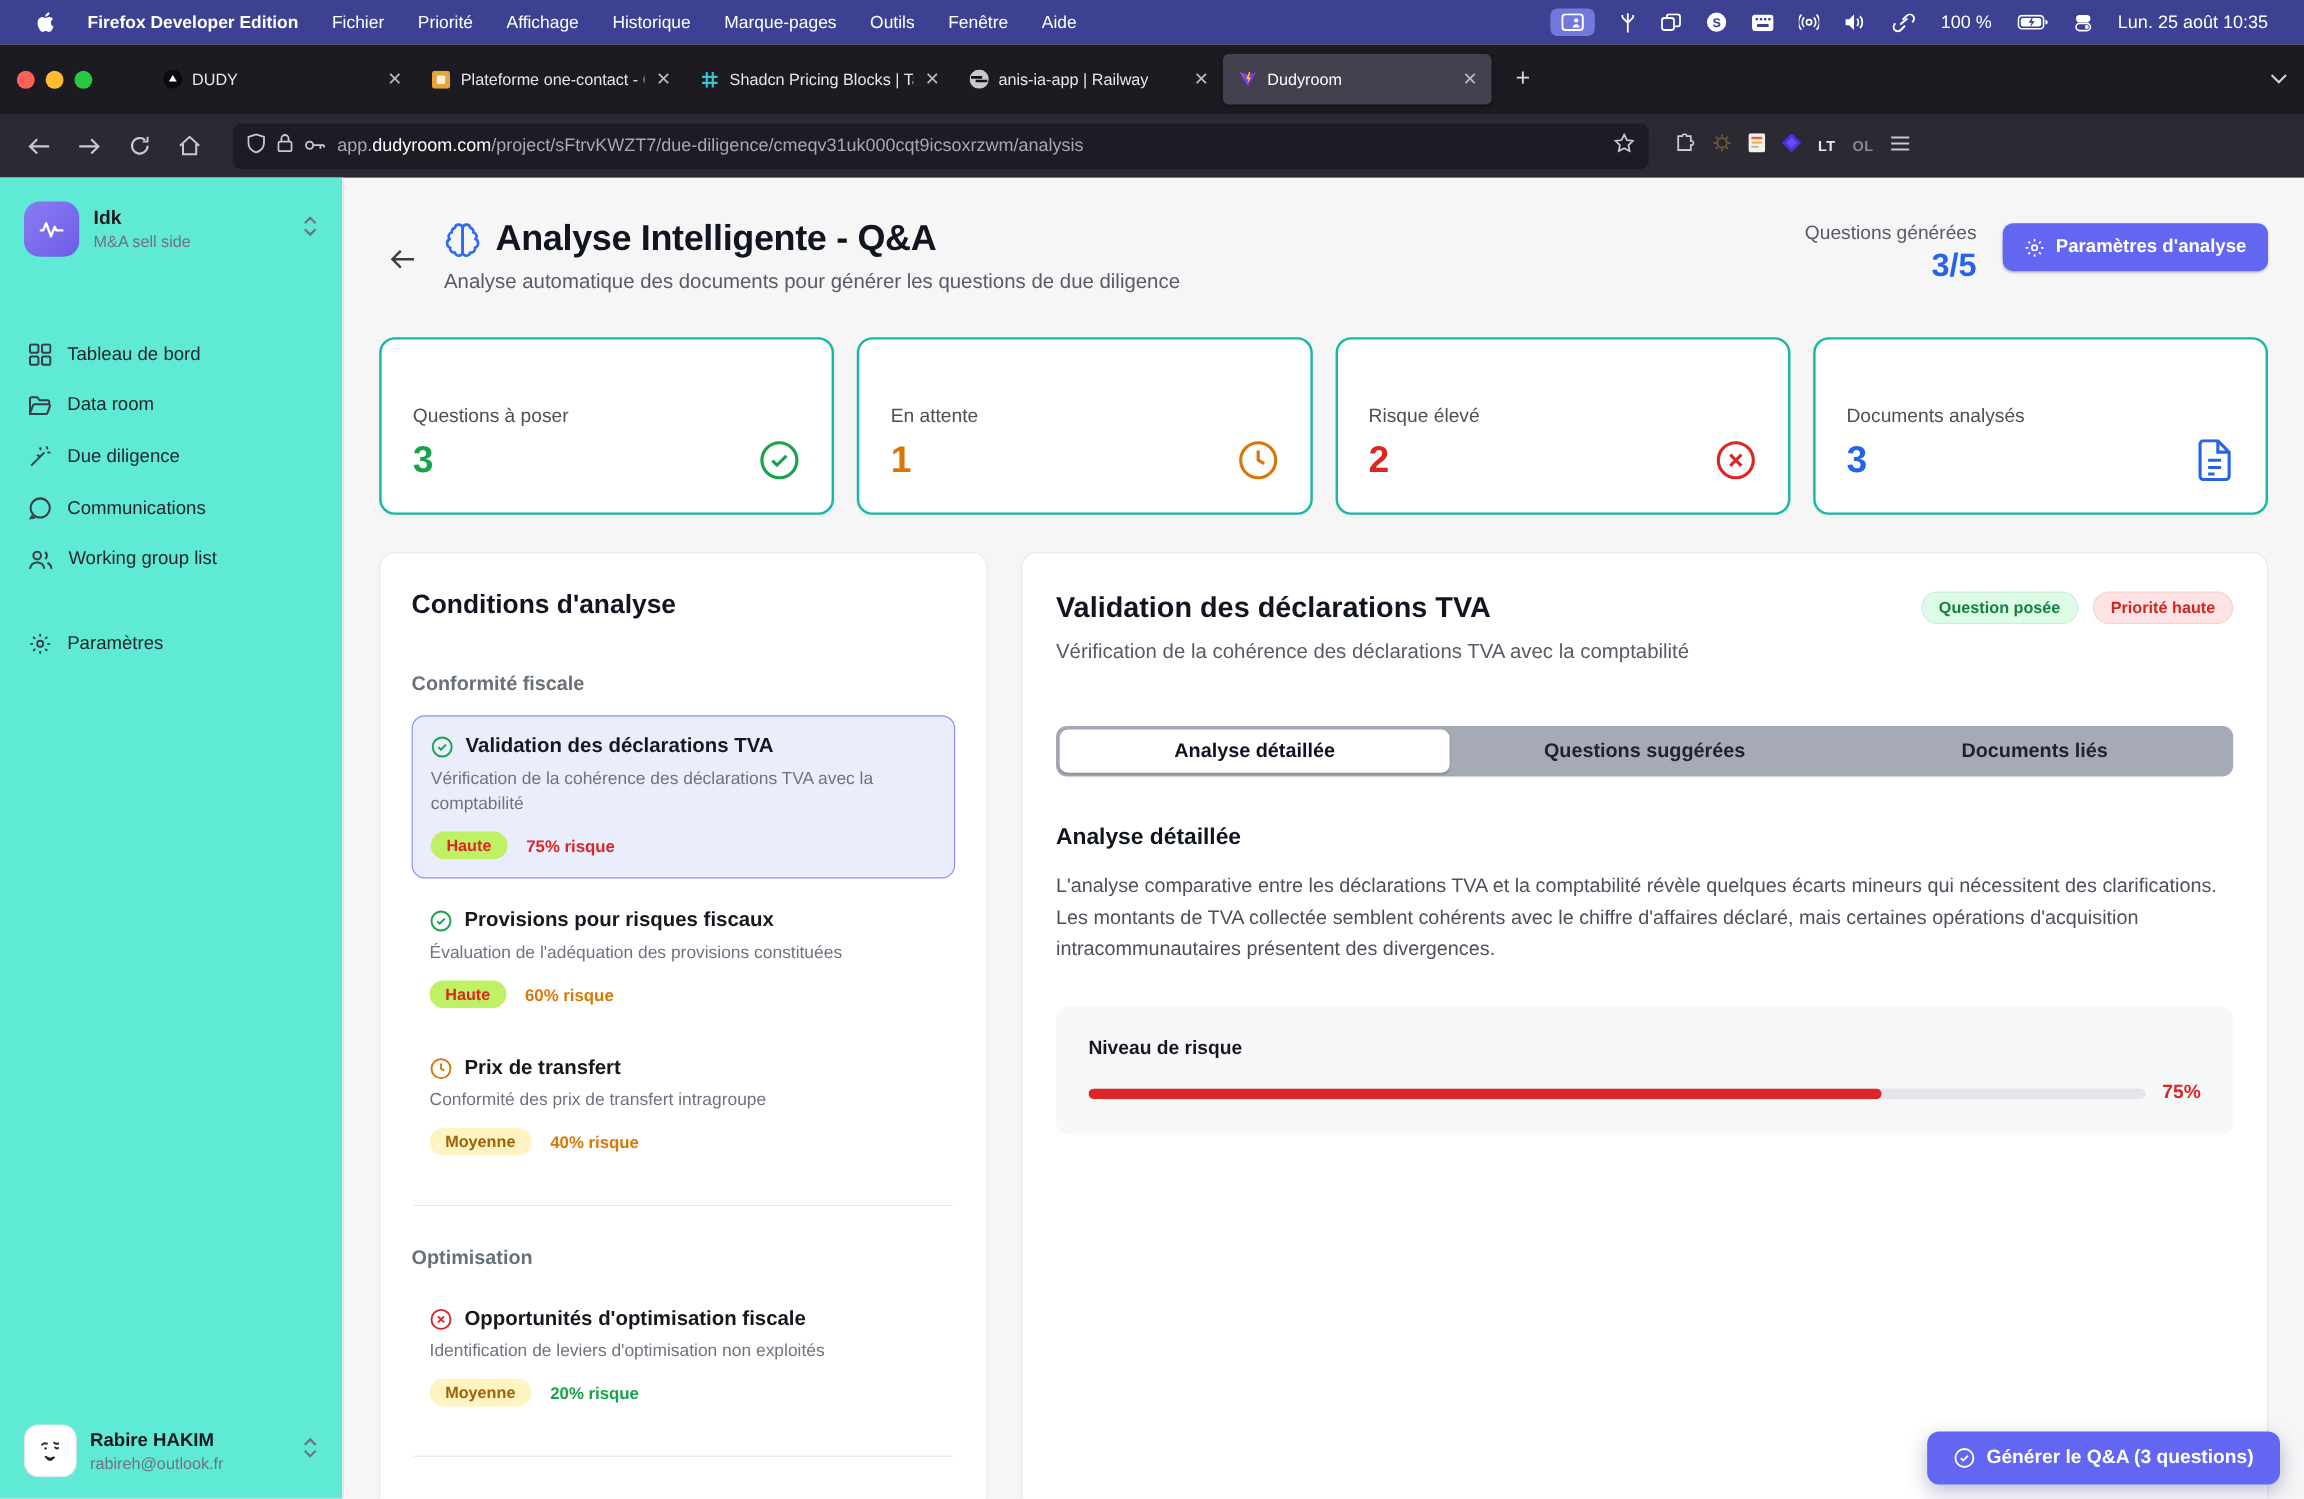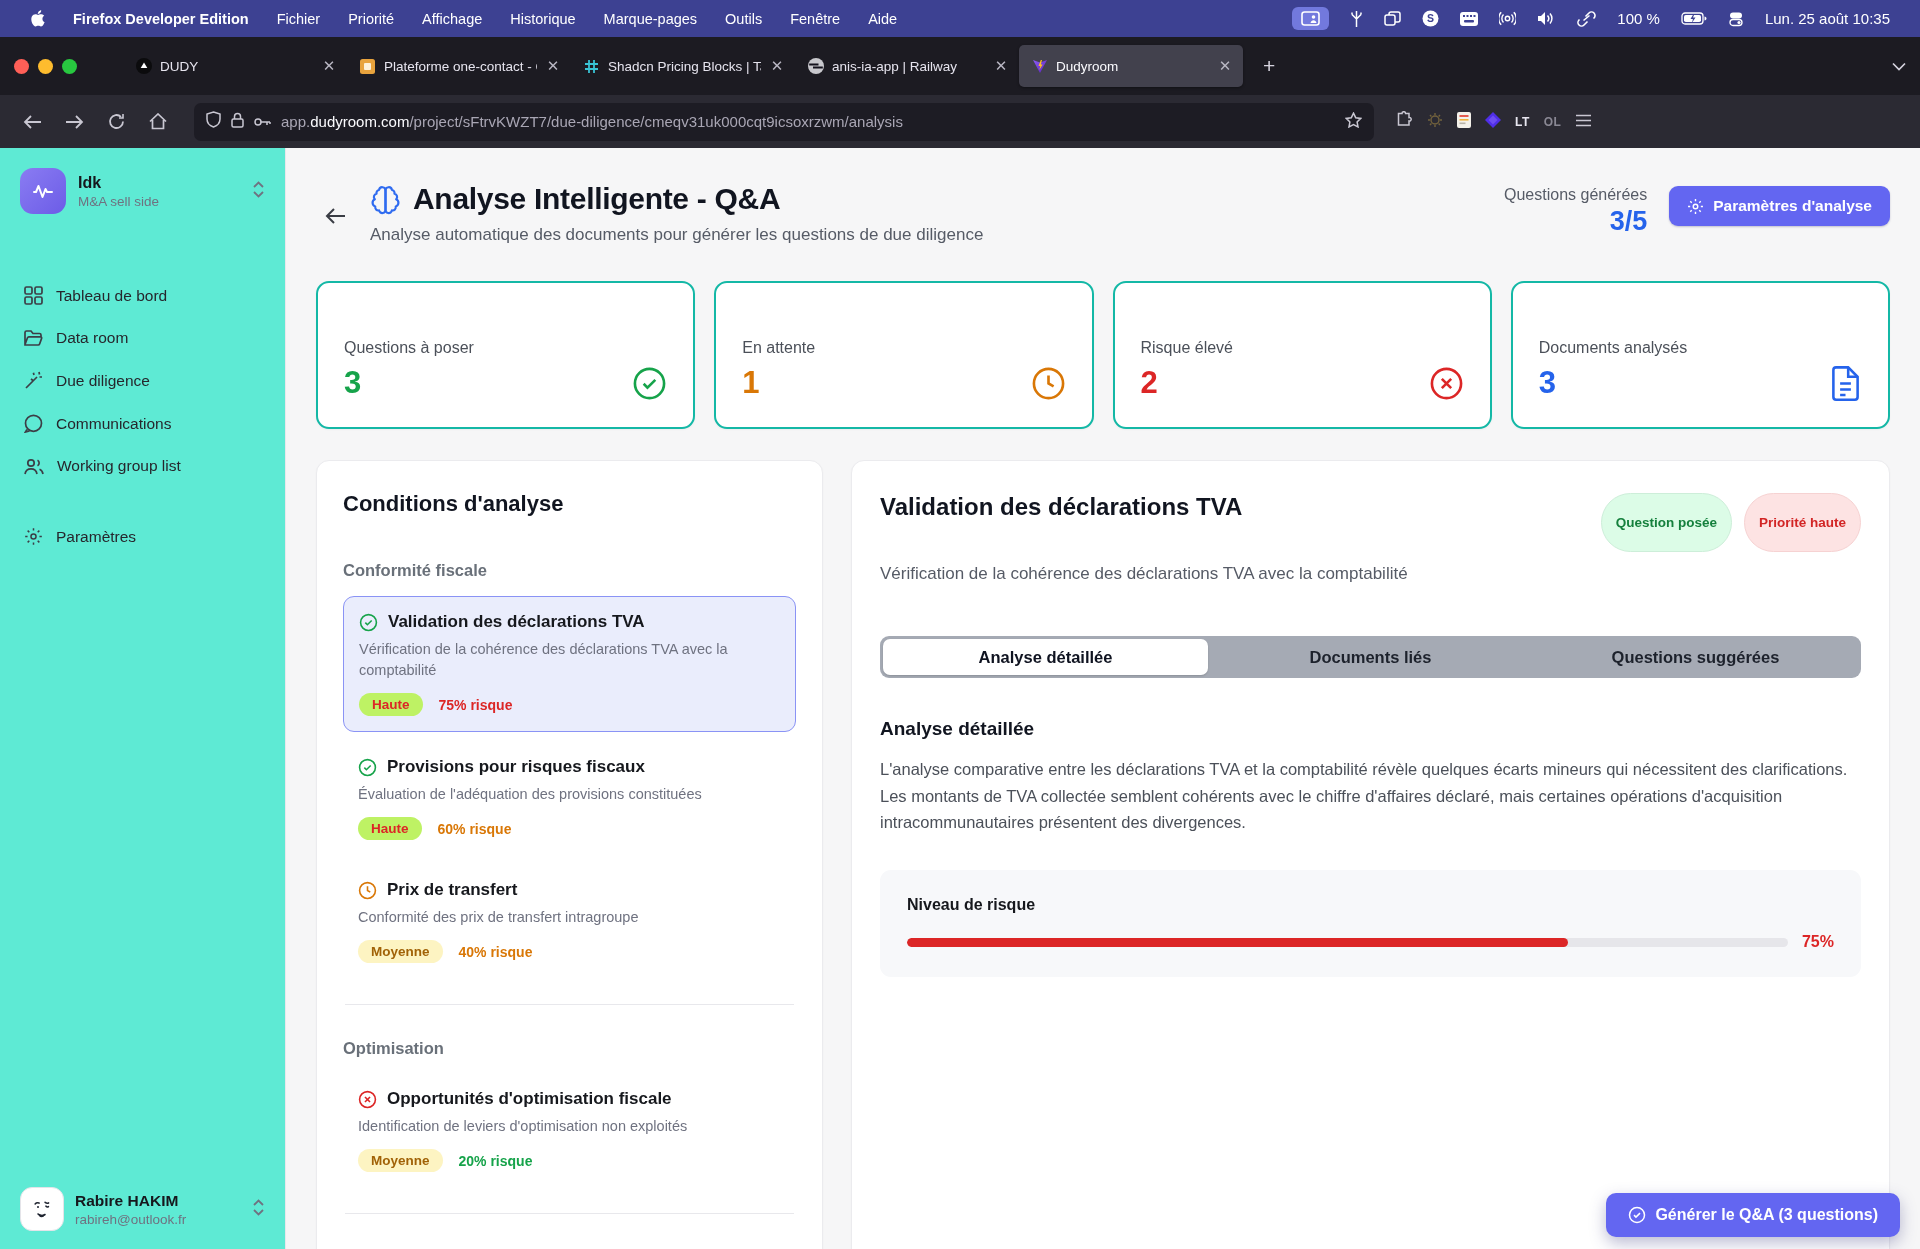--- a/index.html
+++ b/index.html
@@ -110,21 +110,21 @@
   .pill { font-size:13.5px; font-weight:700; padding:4px 13px; border-radius:999px; }
   .pill.high { background:#bef264; color:#dc2626; }
   .pill.med { background:#fdf4c2; color:#a16207; }
   .riskpct { font-size:14px; font-weight:700; }
   .divider { height:1px; background:#e8e8ec; margin:26px 2px 0; }
 
   
   .det-head { display:flex; align-items:flex-start; }
   .det-title { font-size:24px; font-weight:700; color:#111520; }
   .det-badges { margin-left:auto; display:flex; gap:12px; }
-  .badge { font-size:13.5px; font-weight:700; padding:21px 14px; border-radius:999px; }
+  .badge { font-size:13.5px; font-weight:700; padding:5px 14px; border-radius:999px; }
   .badge.green { background:#dcfce7; color:#15803d; border:1px solid #cdeed9; }
   .badge.red { background:#fde3e3; color:#d22525; border:1px solid #f6d2d2; }
   .det-sub { font-size:17px; color:#565b66; margin-top:12px; }
   .seg { display:flex; background:#a5aab4; border-radius:9px; padding:3px; margin-top:52px; height:42px; }
   .seg-item { flex:1; display:flex; align-items:center; justify-content:center; font-size:16.5px;
     font-weight:600; color:#1d222c; border-radius:7px; }
   .seg-item.active { background:#fff; box-shadow:0 1px 2px rgba(0,0,0,.15); color:#0f1320; }
   .sec-title { font-size:19px; font-weight:700; color:#111520; margin-top:40px; }
   .sec-par { font-size:16.5px; color:#4b5059; line-height:1.62; margin-top:16px; max-width:1010px; }
   .risk-box { background:#f7f8fa; border-radius:11px; padding:26px 27px; margin-top:34px; }
@@ -637,22 +637,22 @@
           <h2 class="det-title">Validation des déclarations TVA</h2>
           <div class="det-badges">
             <span class="badge green">Question posée</span>
             <span class="badge red">Priorité haute</span>
           </div>
         </div>
         <div class="det-sub">Vérification de la cohérence des déclarations TVA avec la comptabilité</div>
 
         <div class="seg">
           <div class="seg-item active">Analyse détaillée</div>
+          <div class="seg-item">Questions suggérées</div>
           <div class="seg-item">Documents liés</div>
-          <div class="seg-item">Questions suggérées</div>
         </div>
 
         <h3 class="sec-title">Analyse détaillée</h3>
         <p class="sec-par">L'analyse comparative entre les déclarations TVA et la comptabilité révèle quelques écarts mineurs qui nécessitent des clarifications. Les montants de TVA collectée semblent cohérents avec le chiffre d'affaires déclaré, mais certaines opérations d'acquisition intracommunautaires présentent des divergences.</p>
 
         <div class="risk-box">
           <div class="risk-label">Niveau de risque</div>
           <div class="risk-row">
             <div class="track">
               <div class="fill" style="width: 75%;"></div>

